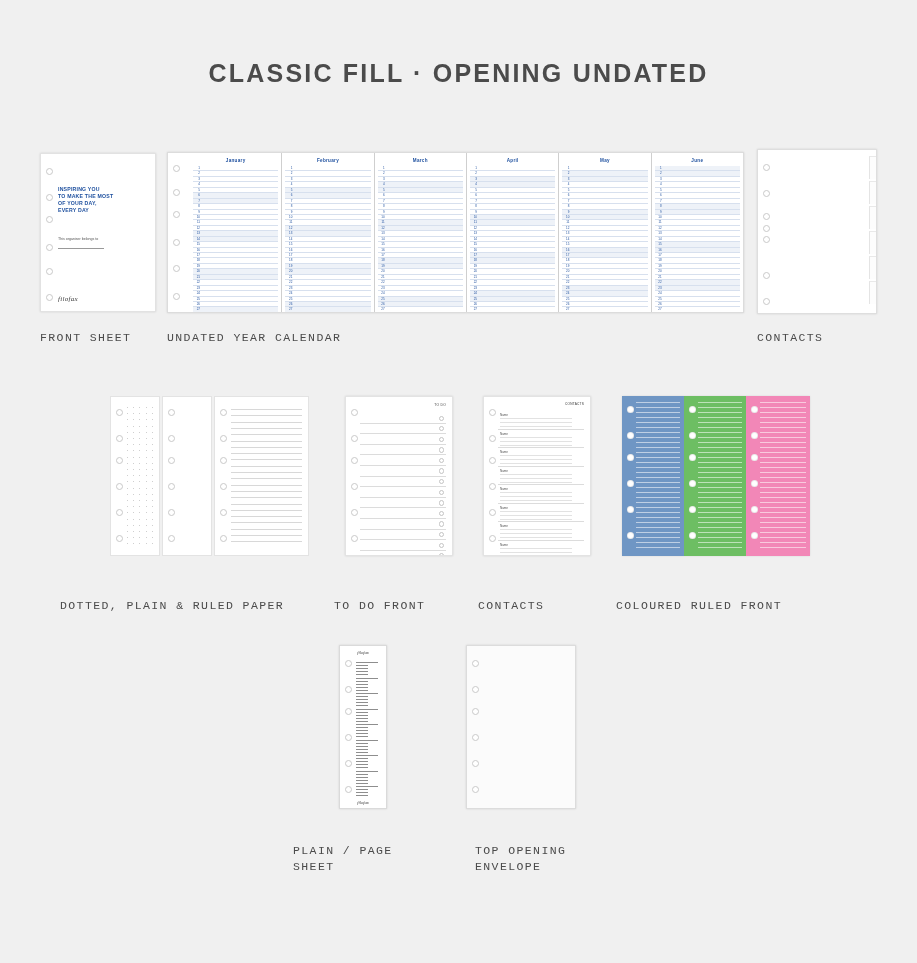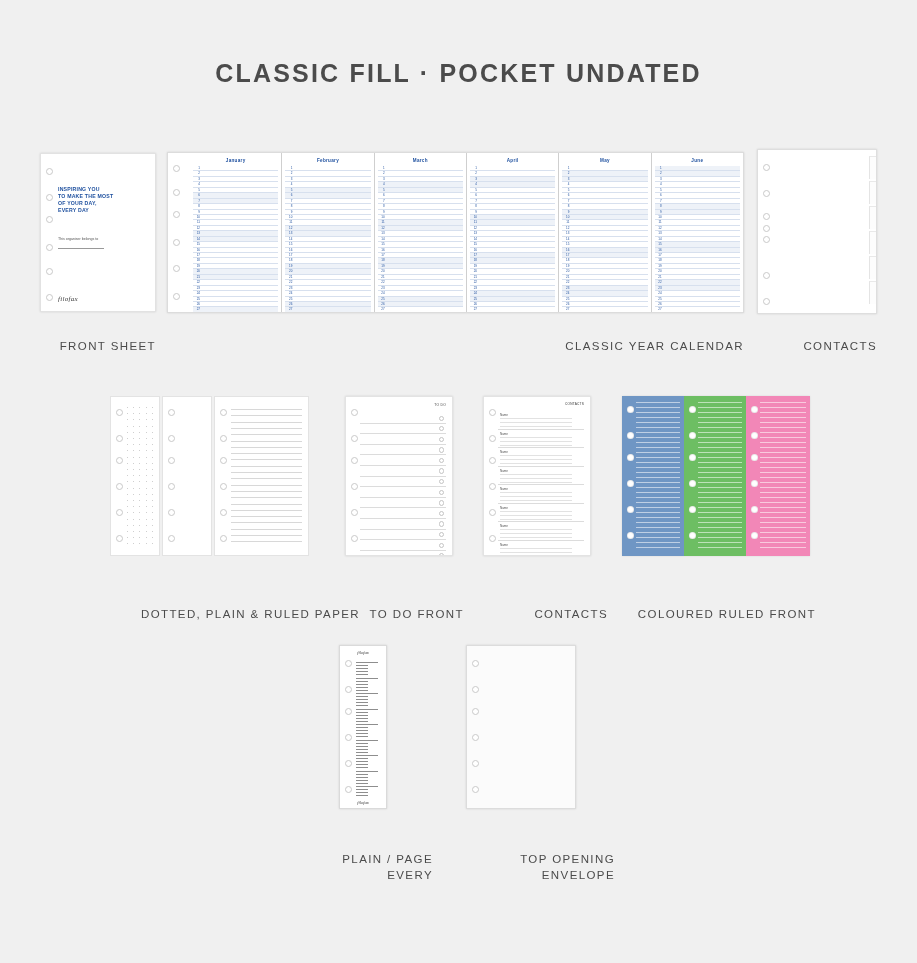--- a/index.html
+++ b/index.html
@@ -19,26 +19,27 @@
     text-align: center;
     font-size: 25px;
     letter-spacing: 2.2px;
     color: #4b4b4b;
     font-weight: 600;
     padding-top: 42px;
     padding-bottom: 0;
   }
 
   .caption {
-    text-align: right;
+    text-align: left;
     font-size: 11.5px;
     letter-spacing: 1.4px;
     color: #4b4b4b;
     line-height: 16px;
-    margin-top: 18px;
+    margin-top: 10px;
+    font-family: Liberation Mono, monospace;
   }
 
   .paper {
     background: #fff;
     box-sizing: border-box;
     position: relative;
     box-shadow: 0 0 2px rgba(0,0,0,0.12);
     overflow: hidden;
   }
 
@@ -322,21 +323,21 @@
   .cap-papers  { position: absolute; left: 60px;  top: 588px; width: 300px; }
   .cap-todo    { position: absolute; left: 334px; top: 588px; width: 130px; }
   .cap-contacts{ position: absolute; left: 478px; top: 588px; width: 130px; }
   .cap-coloured{ position: absolute; left: 616px; top: 588px; width: 200px; }
   .cap-ruler   { position: absolute; left: 293px; top: 833px; width: 140px; }
   .cap-env     { position: absolute; left: 475px; top: 833px; width: 140px; }
 </style>
 </head>
 <body>
 
-<h1 class="page-title">CLASSIC FILL · POCKET UNDATED</h1>
+<h1 class="page-title">CLASSIC FILL · OPENING UNDATED</h1>
 
 <div class="paper" id="front-sheet">
   <div class="holes">
     <i style="top:14px"></i>
       <i style="top:40px"></i>
       <i style="top:62px"></i>
     <i style="top:90px"></i>
       <i style="top:114px"></i>
       <i style="top:140px"></i>
   </div>
@@ -1054,21 +1055,21 @@
             <span class="cal-rest"></span>
           </div>
           <div class="cal-r">
             <span class="cal-num">28</span>
             <span class="cal-rest"></span>
           </div>
         </div>
       </div>
     </div>
 </div>
-<div class="caption cap-cal">CLASSIC YEAR CALENDAR</div>
+<div class="caption cap-cal">UNDATED YEAR CALENDAR</div>
 
 <div class="paper" id="dividers">
   <div class="holes">
     <i style="top:14px"></i>
       <i style="top:40px"></i>
       <i style="top:63px"></i>
     <i style="top:75px"></i>
       <i style="top:86px"></i>
       <i style="top:122px"></i>
       <i style="top:148px"></i>
@@ -1560,21 +1561,21 @@
       <i style="top: 114.7px; width: 12px;"></i>
       <i style="top: 117.8px; width: 12px;"></i>
       <i style="top: 120.9px; width: 12px;"></i>
       <i style="top: 124px; width: 22px;"></i>
       <i style="top: 127.1px; width: 12px;"></i>
       <i style="top: 130.2px; width: 12px;"></i>
       <i style="top: 133.3px; width: 12px;"></i>
     </div>
   <div class="rl-logo-bot">filofax</div>
 </div>
-<div class="caption cap-ruler"><span>PLAIN / PAGE</span><br><span>EVERY</span></div>
+<div class="caption cap-ruler"><span>PLAIN / PAGE</span><br><span>SHEET</span></div>
 
 <div class="paper" id="envelope">
   <div class="holes">
     <i style="top:14px"></i>
       <i style="top:40px"></i>
       <i style="top:62px"></i>
     <i style="top:88px"></i>
       <i style="top:114px"></i>
       <i style="top:140px"></i>
   </div>

